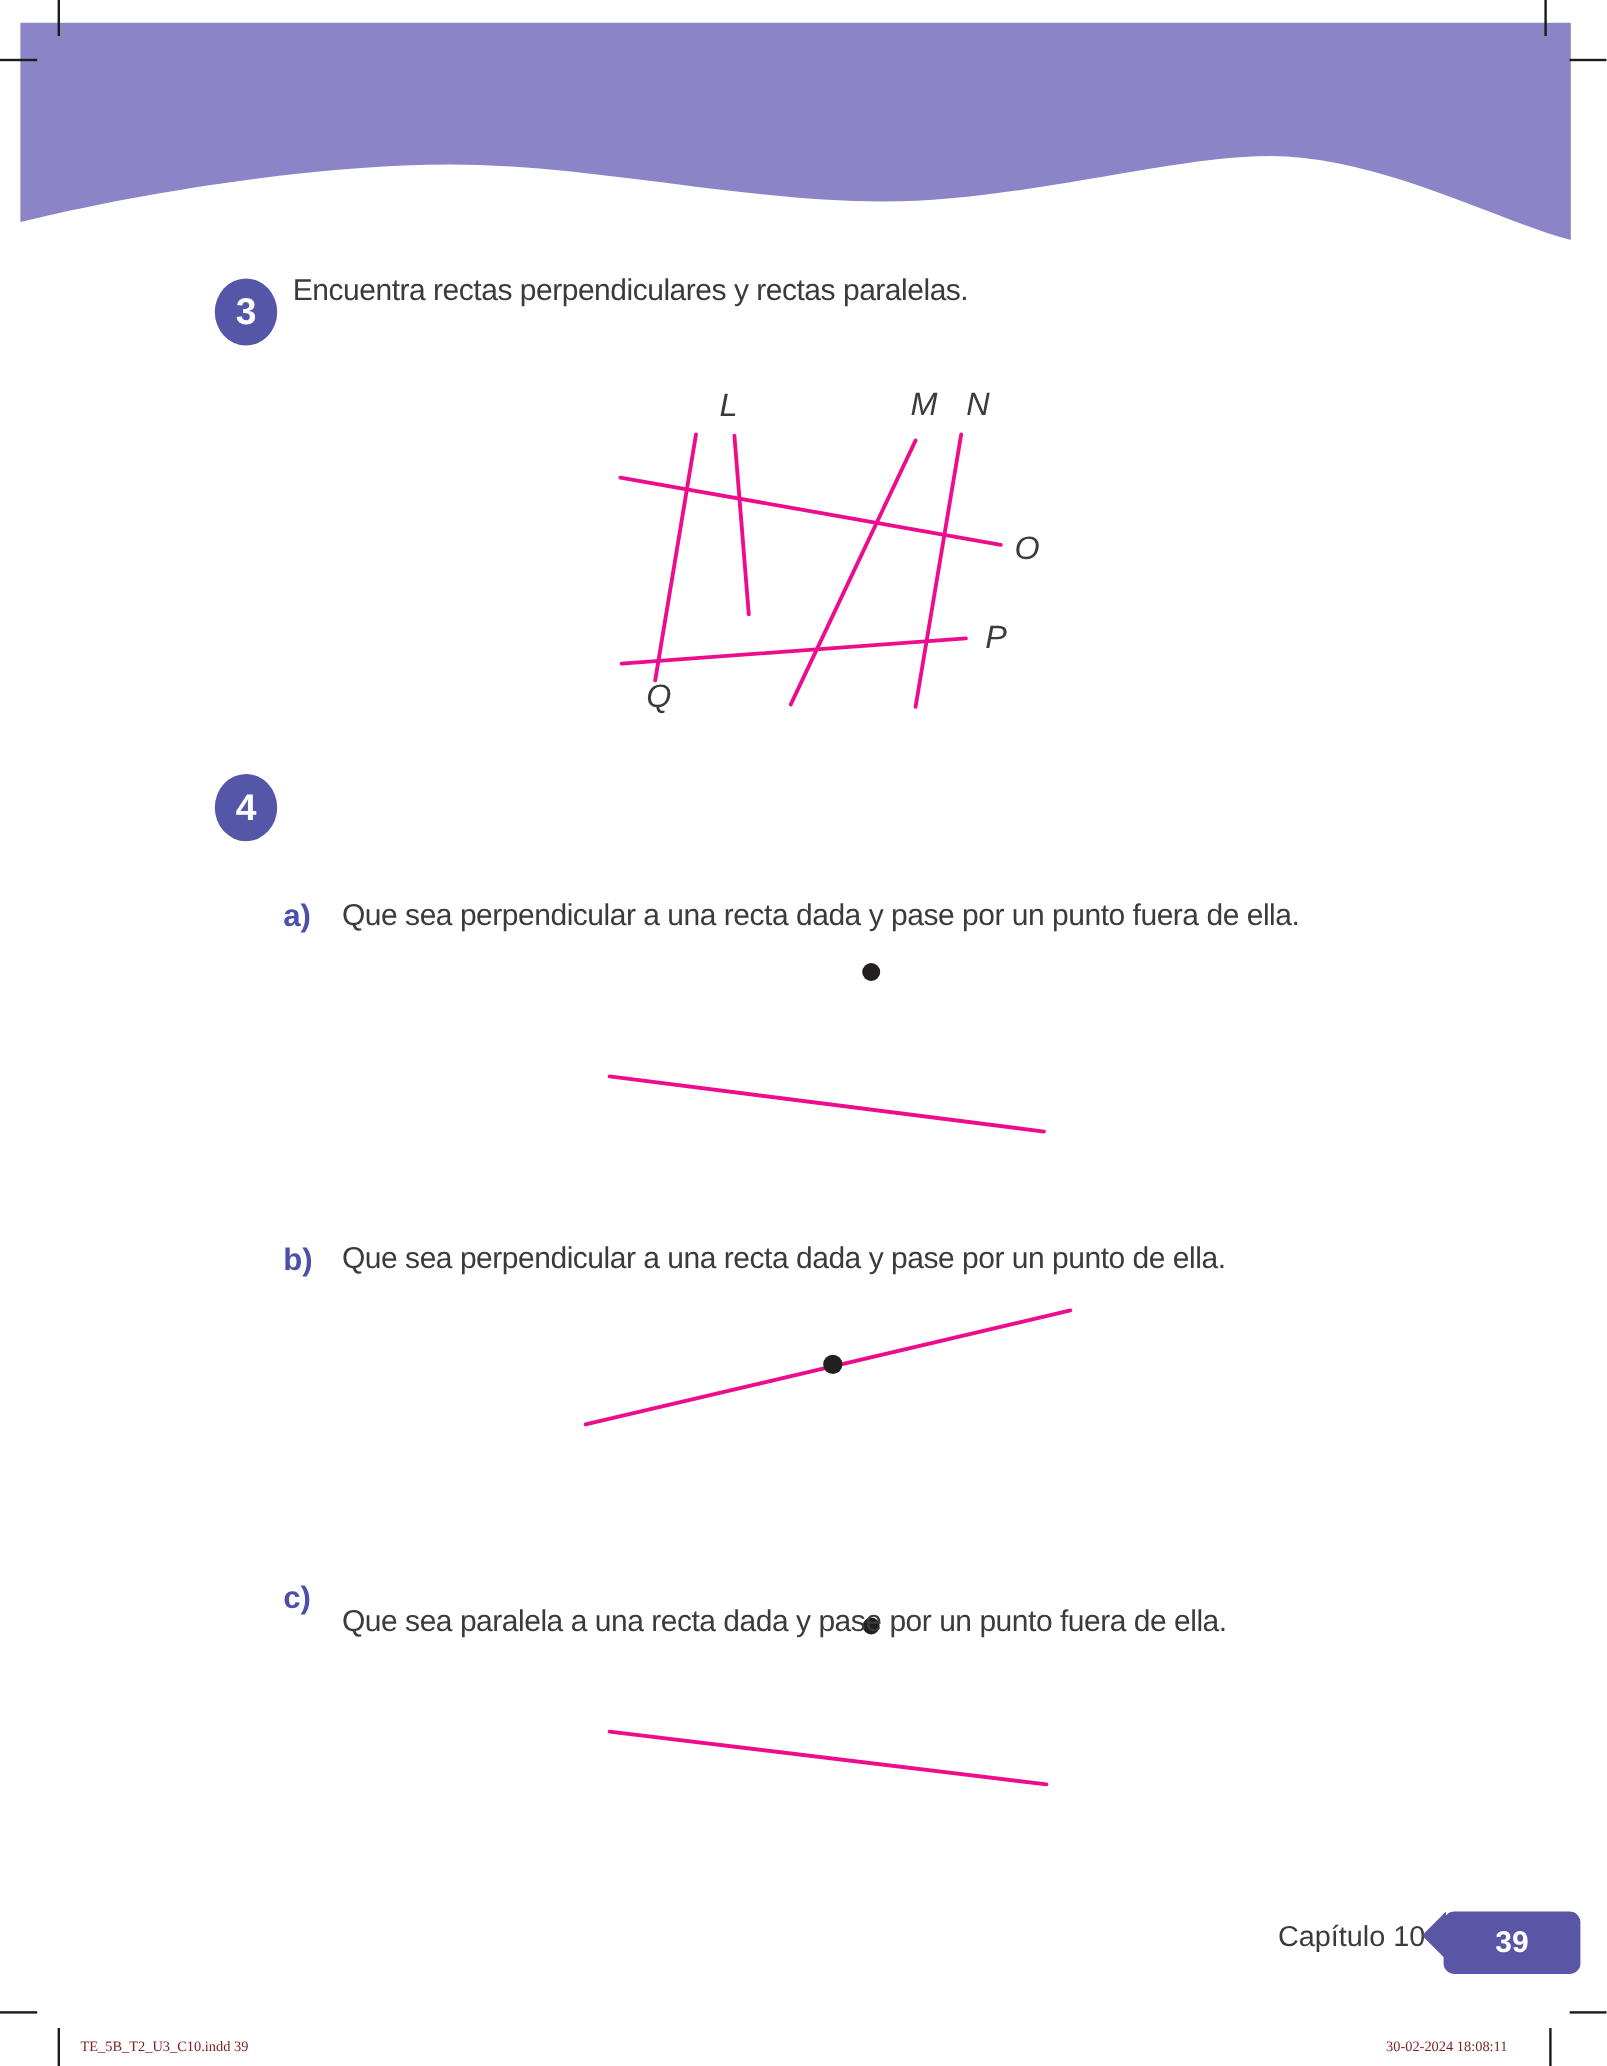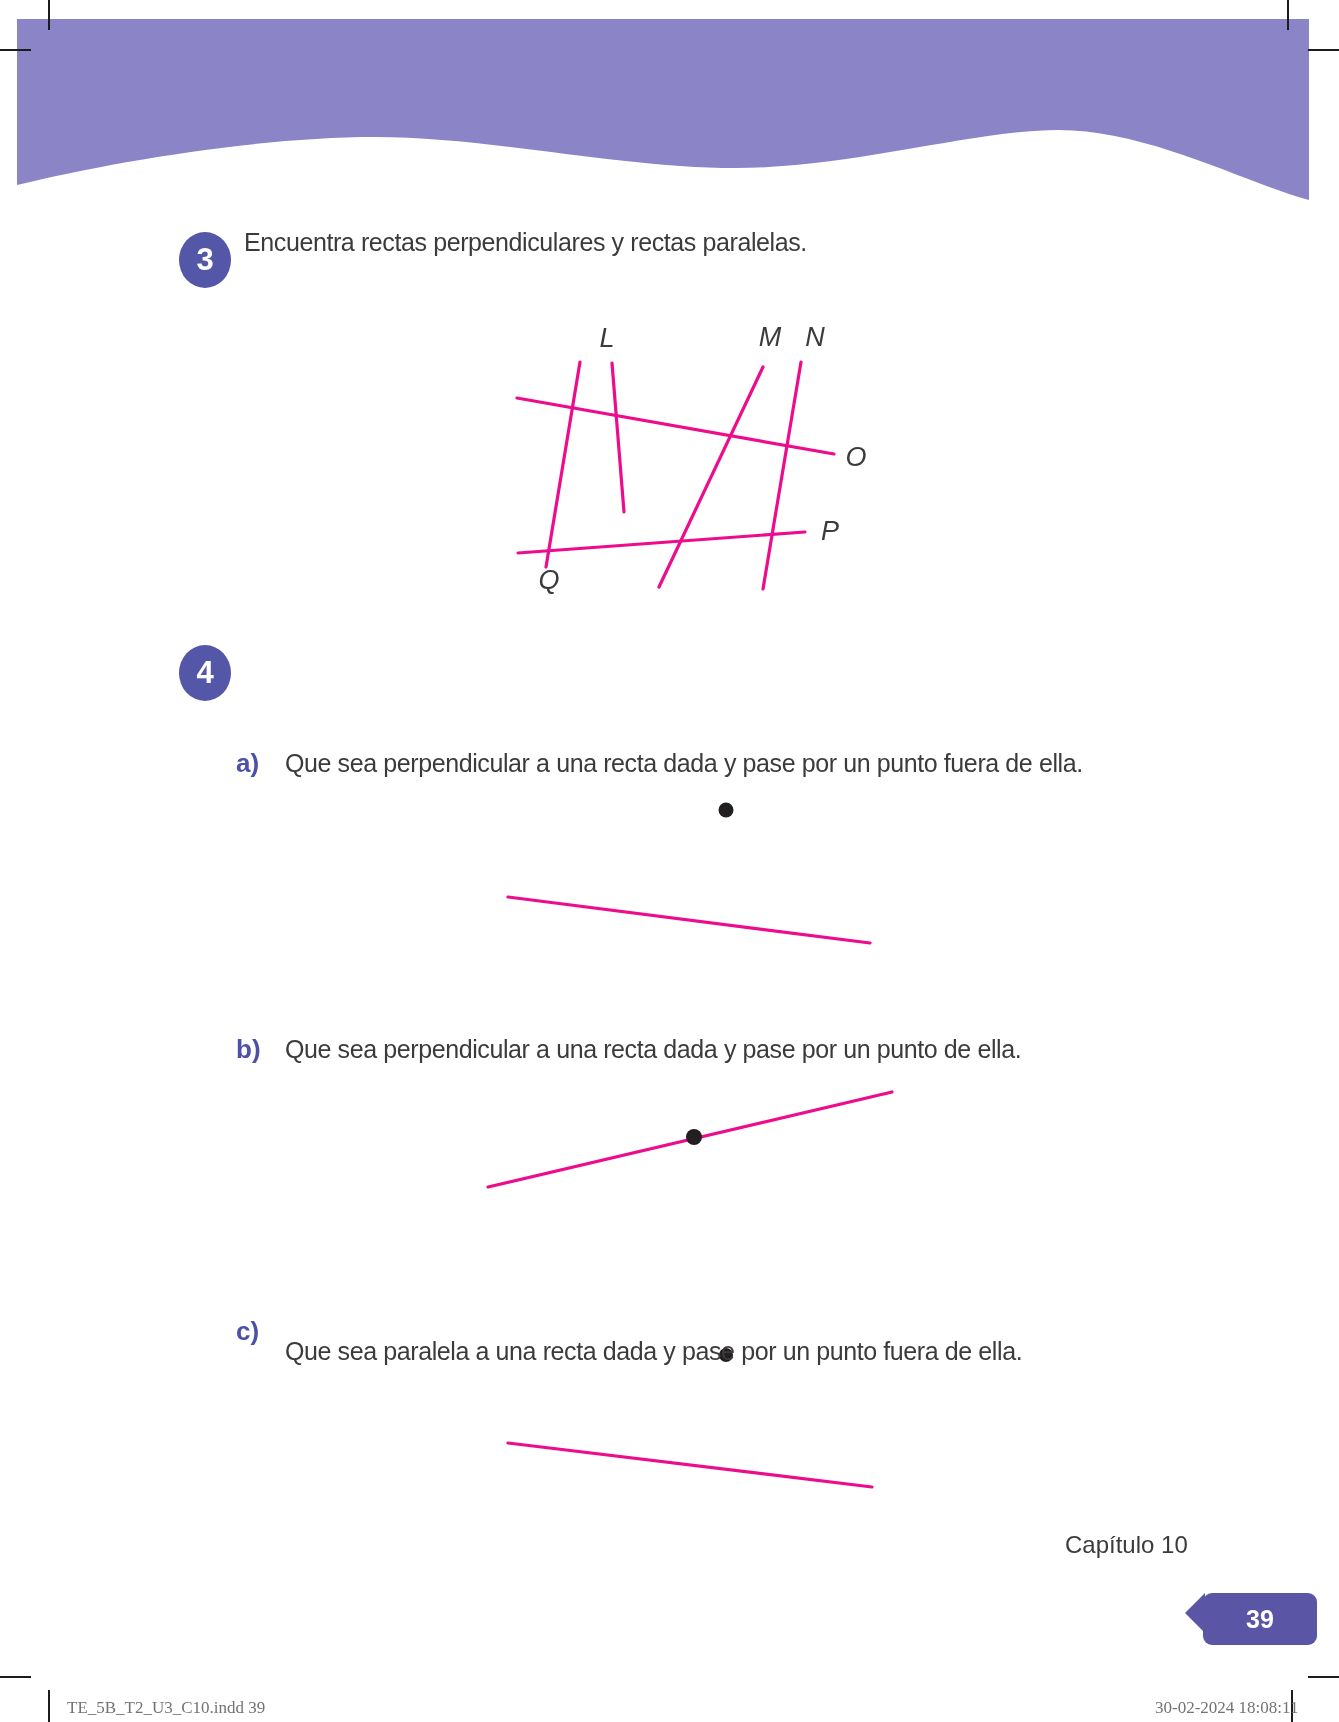--- a/index.html
+++ b/index.html
@@ -37,22 +37,22 @@
     background:var(--badge,#5b55a6);border-radius:9px;
     display:flex;align-items:center;justify-content:center;
     color:#ffffff;font-size:25px;font-weight:bold;
   }
   .badge-tip{
     position:absolute;left:1185px;top:1593px;width:0;height:0;
     border-top:20px solid transparent;border-bottom:20px solid transparent;
     border-right:20px solid var(--badge,#5b55a6);
   }
   .print-text{
-    position:absolute;font-family:"Liberation Serif",serif;font-size:17px;
-    color:#737373;white-space:nowrap;
+    position:absolute;font-family:"Liberation Serif",serif;font-size:12px;
+    color:#7f1d1d;white-space:nowrap;
   }
 </style>
 </head>
 <body>
 
 <div class="page">
 
   <svg class="header-wave" viewBox="0 0 1339 230" aria-hidden="true">
     <path class="wave-fill" d="M 17 19 L 1309 19 L 1309 200
          C 1250 185, 1150 130, 1058 130
@@ -102,21 +102,21 @@
 
   <div class="item-label" style="left:236px;top:748px;">a)</div>
   <div class="ex-line" style="left:285px;top:749px;">Que sea perpendicular a una recta dada y pase por un punto fuera de ella.</div>
 
   <div class="item-label" style="left:236px;top:1034px;">b)</div>
   <div class="ex-line" style="left:285px;top:1035px;">Que sea perpendicular a una recta dada y pase por un punto de ella.</div>
 
   <div class="item-label" style="left:236px;top:1316px;">c)</div>
   <div class="ex-line" style="left:285px;top:1317px;margin-top:20px;">Que sea paralela a una recta dada y pase por un punto fuera de ella.</div>
 
-  <div class="footer-chapter" style="left:1065px;top:1531px;">Capítulo 10</div>
+  <div class="footer-chapter" style="left:1065px;top:1601px;">Capítulo 10</div>
   <div class="badge-tip"></div>
   <div class="badge">
     <span>39</span>
   </div>
 
   <div class="print-text" style="left:67px;top:1698px;">TE_5B_T2_U3_C10.indd   39</div>
   <div class="print-text" style="left:1155px;top:1698px;">30-02-2024   18:08:11</div>
 
 </div>
 

